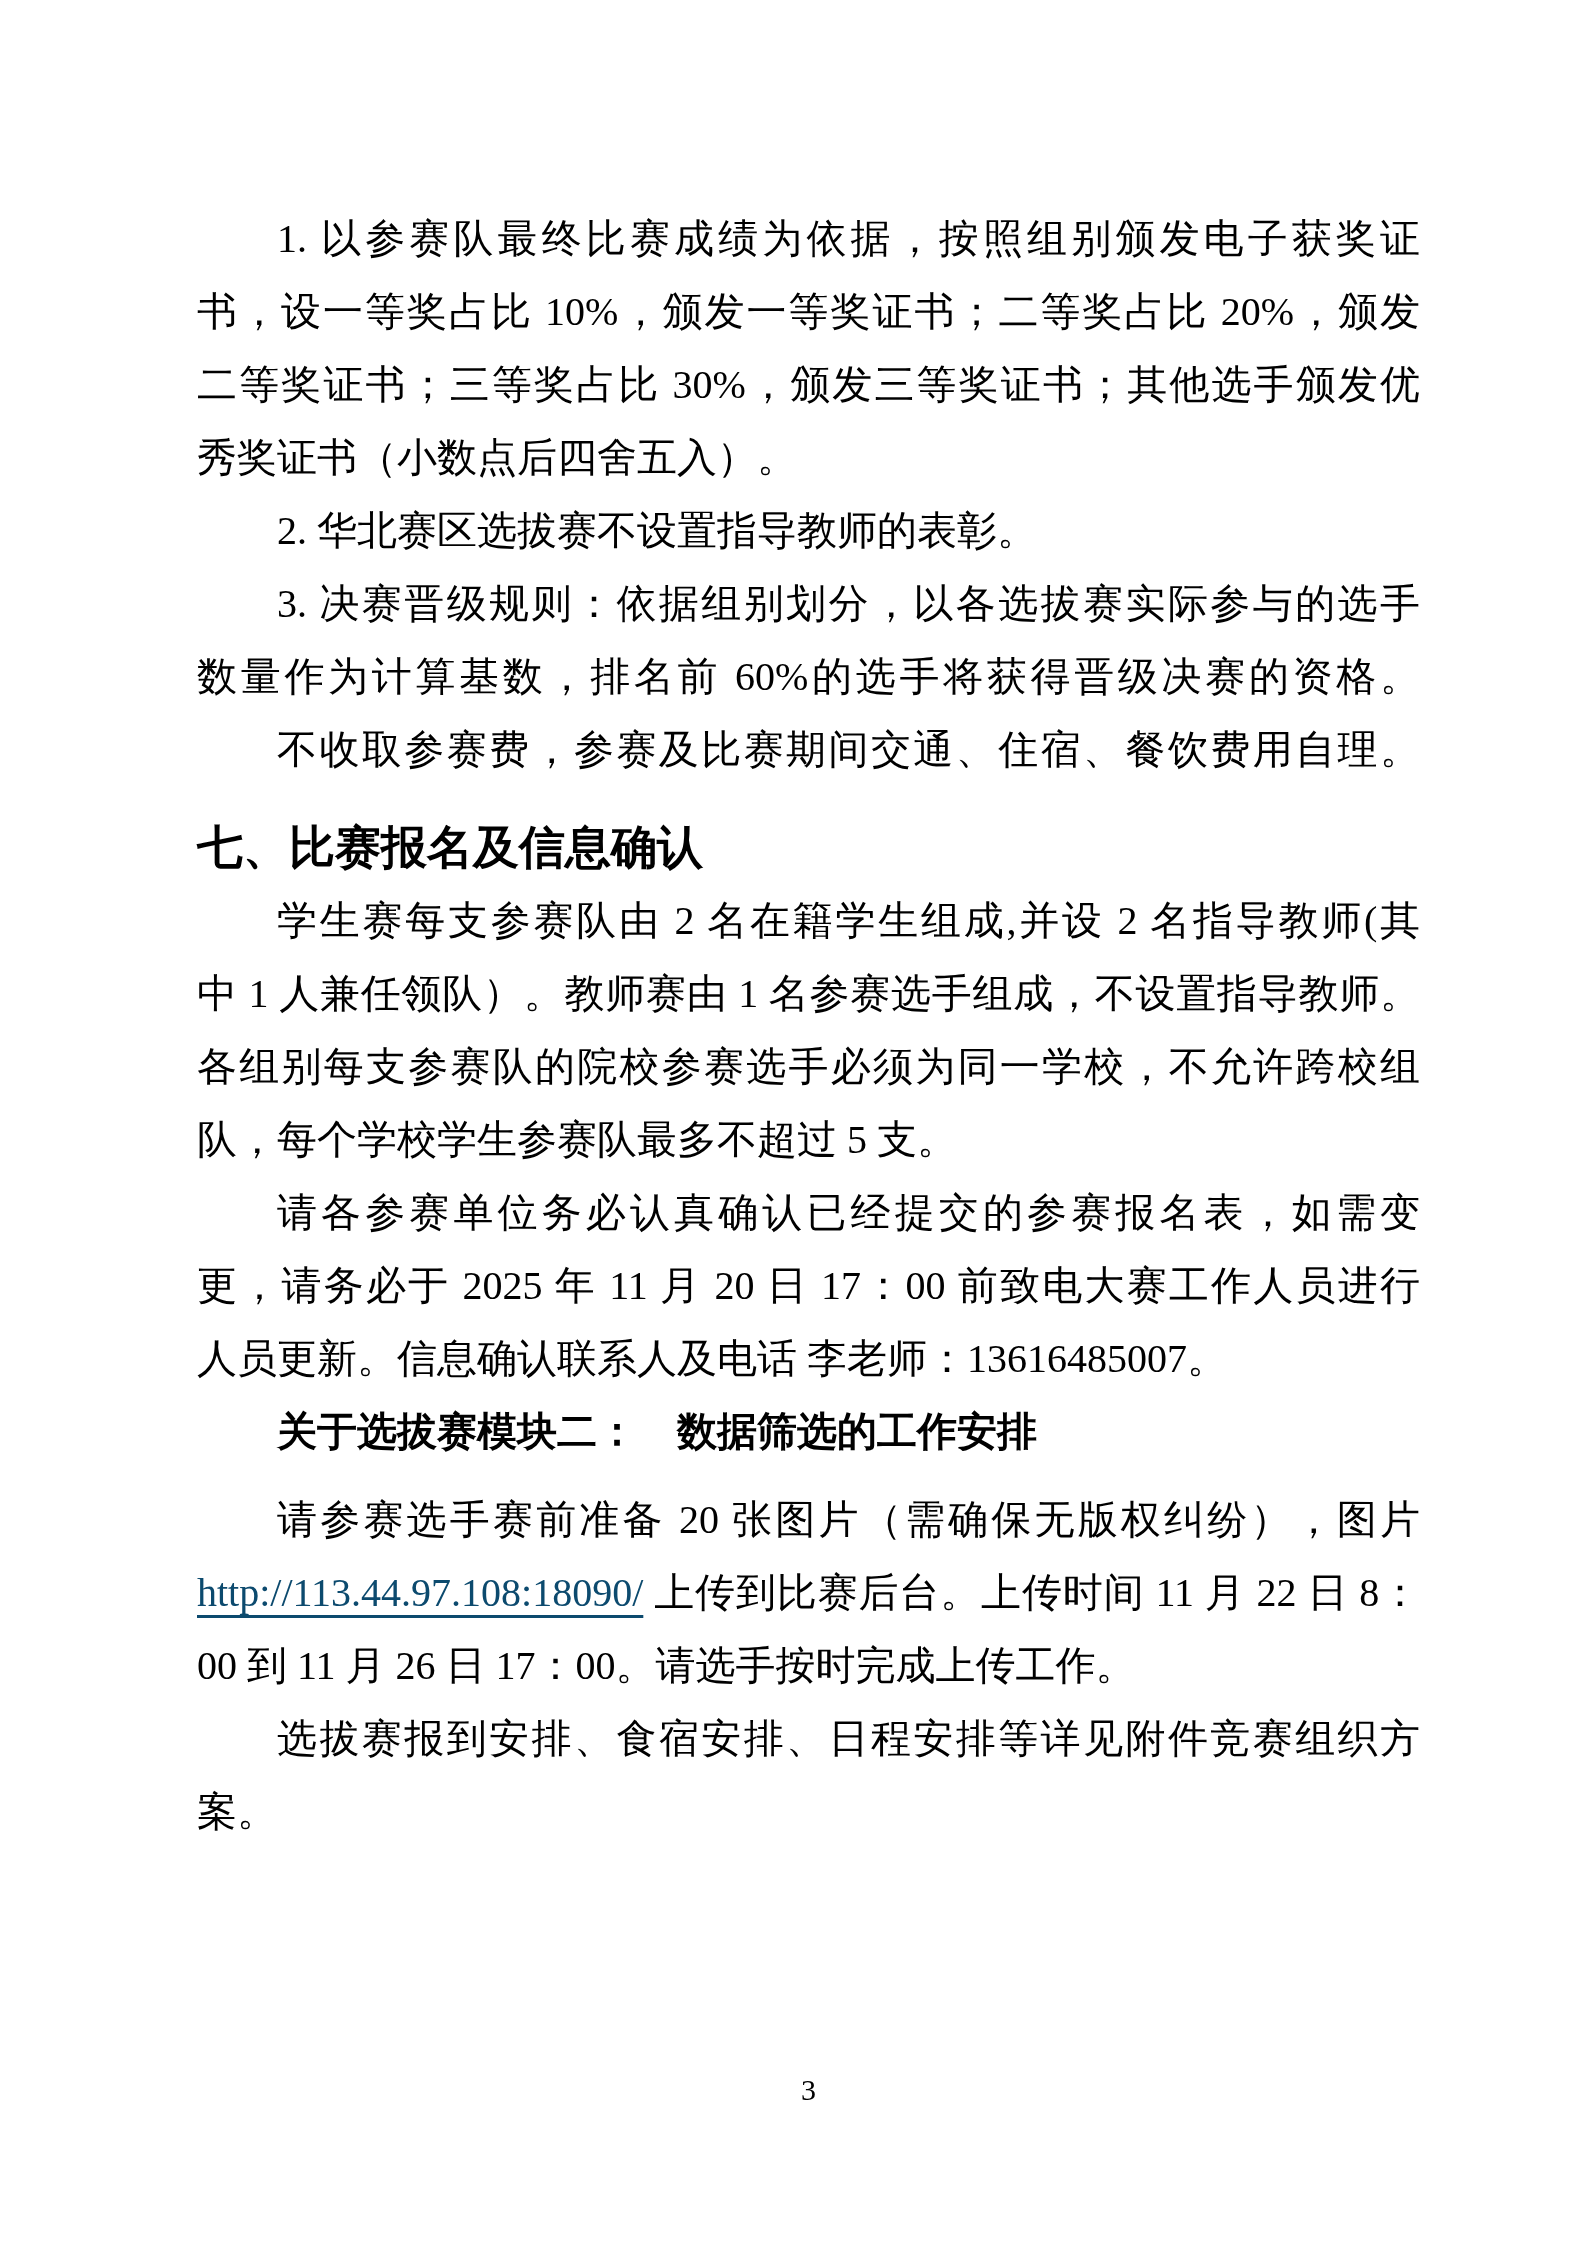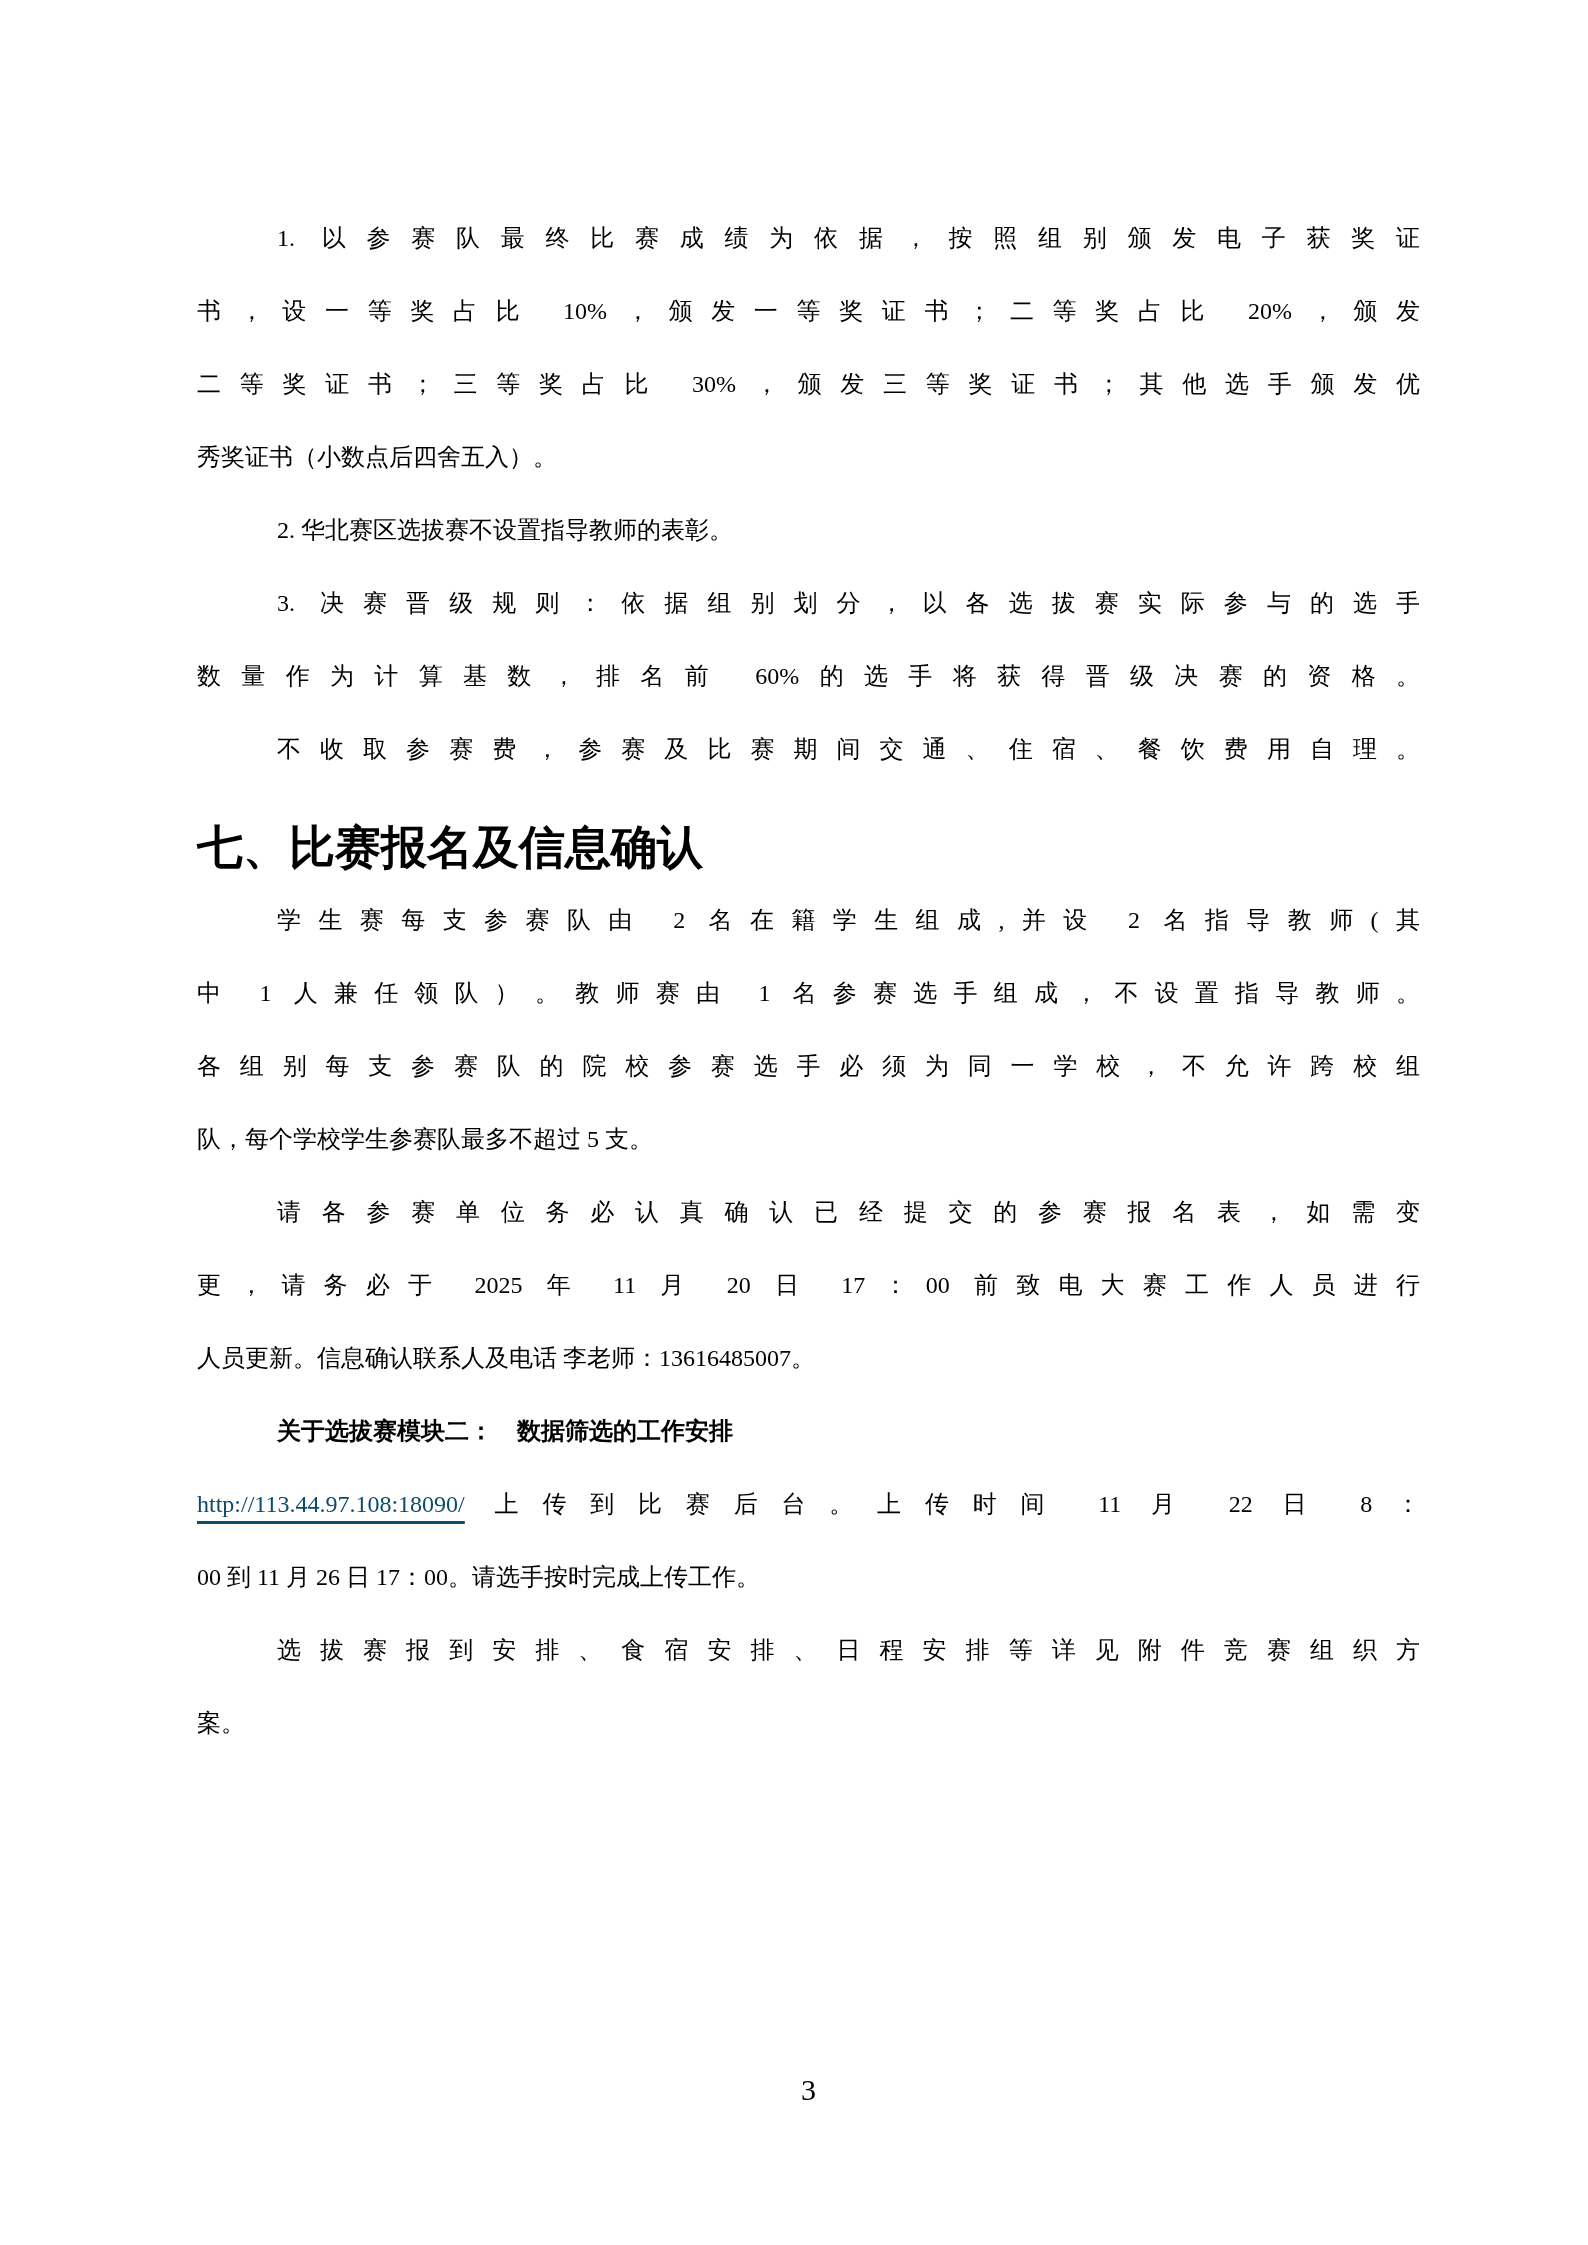--- a/index.html
+++ b/index.html
@@ -4,21 +4,21 @@
 <style>
   * { margin: 0; padding: 0; box-sizing: border-box; }
   html, body { background: #ffffff; }
   body {
     width: 1588px; height: 2245px; position: relative; overflow: hidden;
     font-family: "Liberation Serif", "DejaVu Serif", serif;
     color: #000000;
   }
   .content { position: absolute; left: 197px; top: 202px; width: 1223px; }
   .ln {
-    font-size: 24px; line-height: 73px; height: 73px; overflow: hidden;
+    font-size: 40px; line-height: 73px; height: 73px; overflow: hidden;
     text-align: left;
   }
   .ind { text-indent: 80px; }
   .just { text-align: justify; text-align-last: justify; }
   .hd {
     font-family: "Liberation Sans", "DejaVu Sans", sans-serif;
     font-weight: 700; font-size: 46px; line-height: 73px; height: 73px;
   }
   .bold-line { font-weight: 700; }
   .mt32 { margin-top: 32px; }
@@ -59,20 +59,21 @@
     <div class="ln just">中 1 人兼任领队）。教师赛由 1 名参赛选手组成，不设置指导教师。</div>
     <div class="ln just">各组别每支参赛队的院校参赛选手必须为同一学校，不允许跨校组</div>
     <div class="ln">队，每个学校学生参赛队最多不超过 5 支。</div>
 
     <div class="ln ind just">请各参赛单位务必认真确认已经提交的参赛报名表，如需变</div>
     <div class="ln just">更，请务必于 2025 年 11 月 20 日 17：00 前致电大赛工作人员进行</div>
     <div class="ln">人员更新。信息确认联系人及电话 李老师：13616485007。</div>
 
     <div class="ln ind bold-line">关于选拔赛模块二：　数据筛选的工作安排</div>
 
+    <div class="ln ind just mt15">请参赛选手赛前准备 20 张图片（需确保无版权纠纷），图片</div>
     <div class="ln just"><a class="url" href="#">http://113.44.97.108:18090/</a><span> 上传到比赛后台。上传时间 11 月 22 日 8：</span></div>
     <div class="ln">00 到 11 月 26 日 17：00。请选手按时完成上传工作。</div>
 
     <div class="ln ind just">选拔赛报到安排、食宿安排、日程安排等详见附件竞赛组织方</div>
     <div class="ln">案。</div>
   </section>
 
 </div>
 
 <div class="pageno">3</div>

